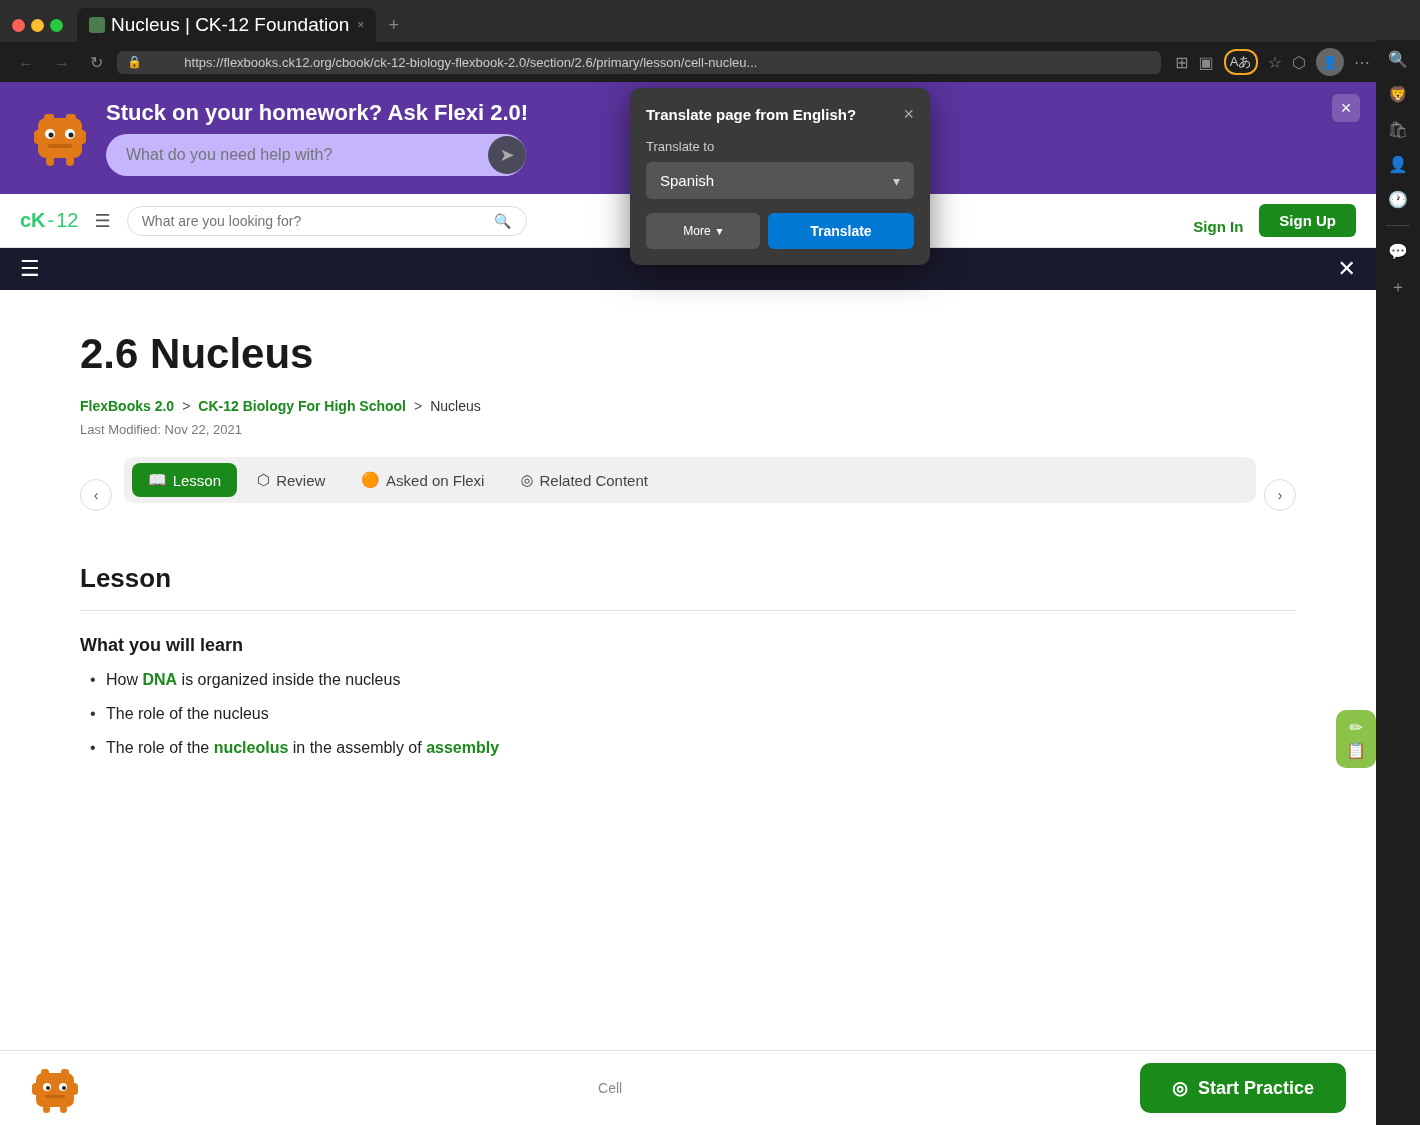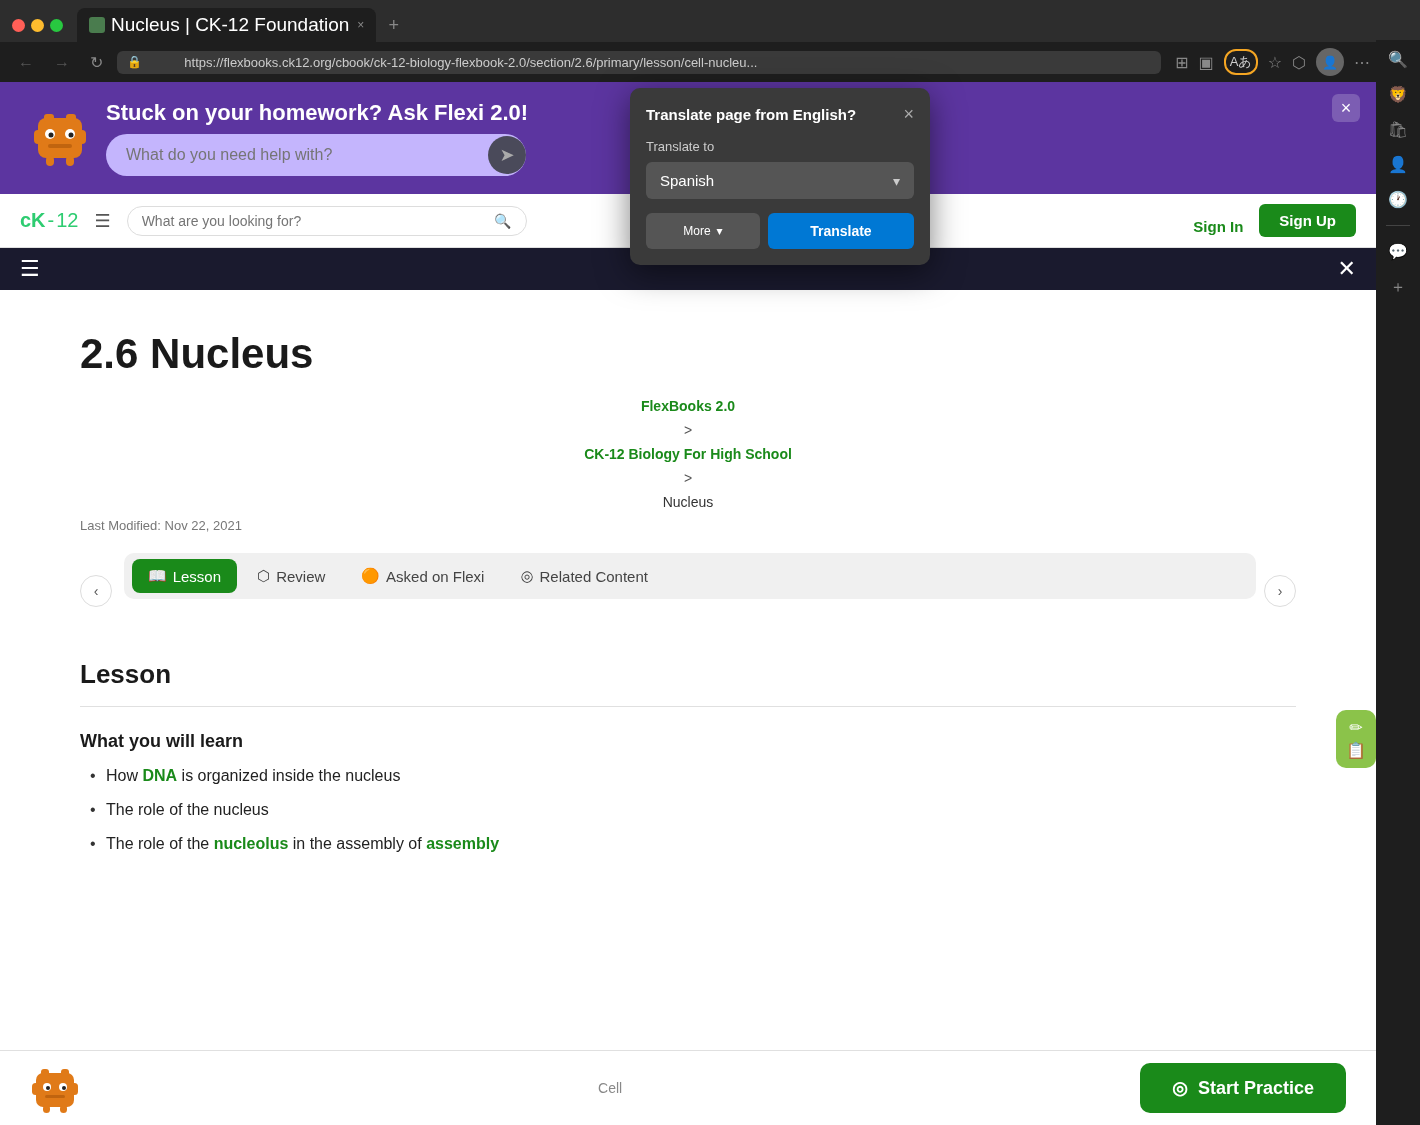--- a/index.html
+++ b/index.html
@@ -65,21 +65,21 @@
     .nav-sign-up { background: #1a8a1a; color: #fff; font-weight: 600; font-size: 15px; padding: 8px 20px; border-radius: 6px; cursor: pointer; border: none; }
 
     
     .toolbar { background: #1a1a2e; display: flex; align-items: center; justify-content: space-between; padding: 8px 20px; }
     .toolbar-left { color: #fff; font-size: 22px; cursor: pointer; }
     .toolbar-right { color: #fff; font-size: 22px; cursor: pointer; }
 
     
     .article-area { flex: 1; overflow-y: auto; padding: 40px 80px; background: #fff; }
     .article-title { font-size: 42px; font-weight: 800; color: #1a1a1a; margin-bottom: 20px; }
-    .breadcrumb { display: flex; align-items: center; gap: 8px; margin-bottom: 8px; flex-direction: column; }
+    .breadcrumb { display: flex; align-items: center; gap: 8px; margin-bottom: 8px; }
     .breadcrumb-item { color: #1a8a1a; font-size: 14px; cursor: pointer; font-weight: 600; }
     .breadcrumb-sep { color: #555; font-size: 14px; }
     .breadcrumb-current { color: #333; font-size: 14px; }
     .last-modified { color: #777; font-size: 13px; margin-bottom: 20px; }
 
     
     .tabs-container { display: flex; align-items: center; background: #f0f0f0; border-radius: 10px; padding: 6px 8px; gap: 4px; margin-bottom: 30px; position: relative; }
     .tab-item { display: flex; align-items: center; gap: 6px; padding: 8px 16px; border-radius: 8px; cursor: pointer; font-size: 15px; font-weight: 500; color: #444; }
     .tab-item.active { background: #1a8a1a; color: #fff; }
     .tab-nav-btn { background: #fff; border: 1px solid #ddd; border-radius: 50%; width: 32px; height: 32px; display: flex; align-items: center; justify-content: center; cursor: pointer; color: #555; font-size: 14px; }

